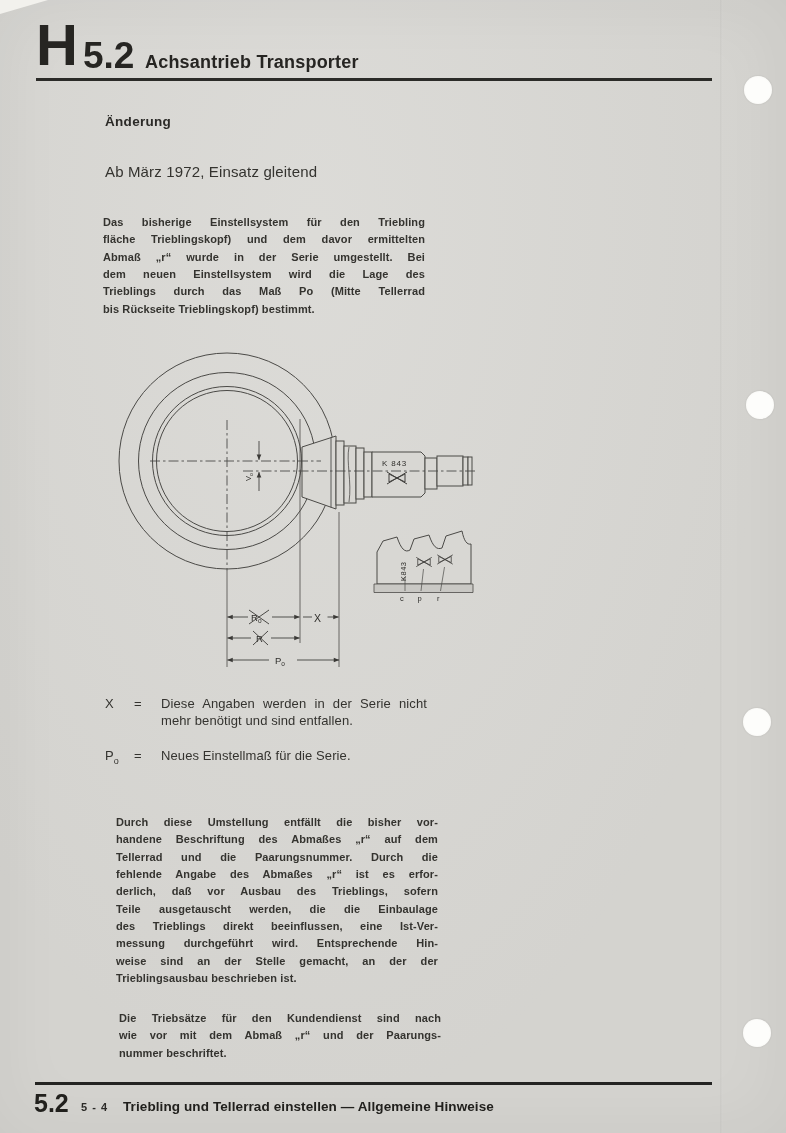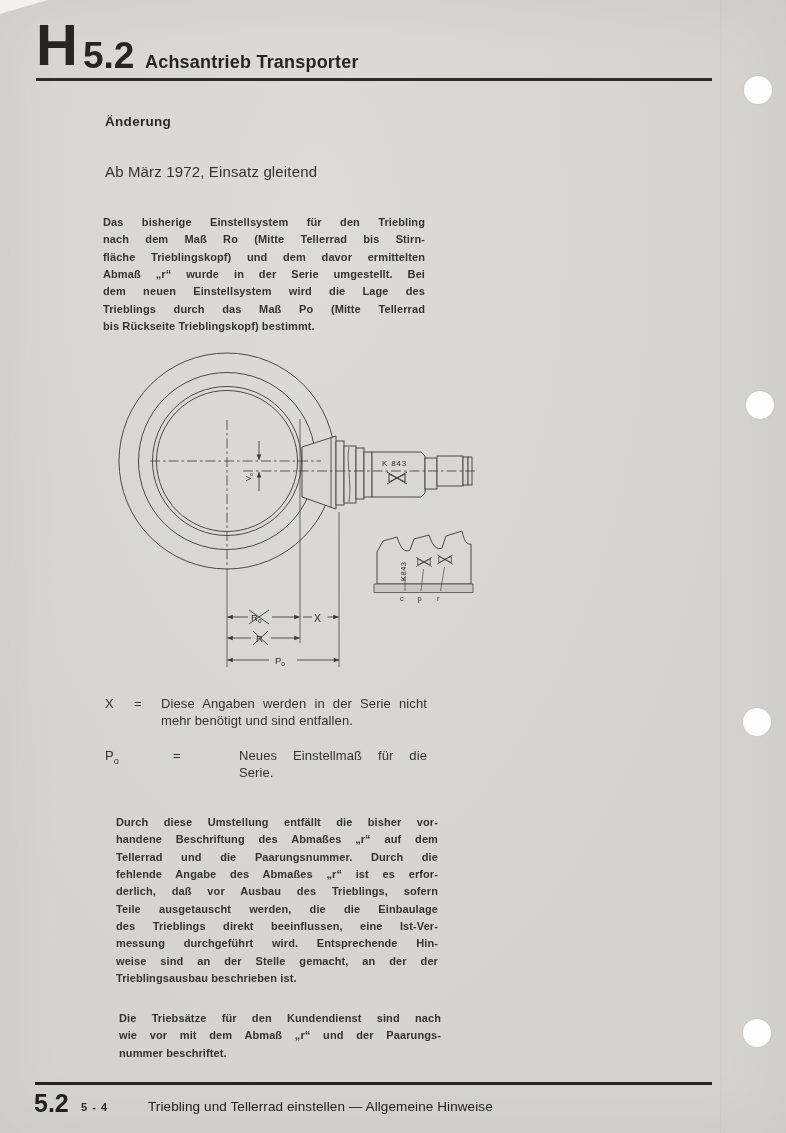--- a/index.html
+++ b/index.html
@@ -21,27 +21,27 @@
   .para{font-size:11px;line-height:17.35px;letter-spacing:0.1px;font-weight:bold;}
   .para1{left:103px;top:214px;width:322px;}
   .para2{left:108px;top:814px;width:322px;margin-left:8px;}
   .para3{left:119px;top:997px;width:322px;margin-top:13px;}
   .jline{text-align:justify;text-align-last:justify;}
   .jline:last-child{text-align-last:left;}
   
   .leg{left:105px;width:322px;display:grid;grid-template-columns:29px 27px 1fr;
        font-size:13px;line-height:17.3px;letter-spacing:0.1px;}
   .leg-x{top:695px;}
-  .leg-po{top:747px;gap:39px;}
+  .leg-po{top:747px;}
   .leg sub{font-size:9px;}
   
   .rule-bot{left:35px;top:1082px;width:677px;height:2.5px;background:#242422;}
   .f-sec{left:34px;top:1091px;font-size:25px;font-weight:bold;color:#21201d;line-height:1;}
   .f-page{left:81px;top:1101px;font-size:11px;font-weight:bold;color:#2b2a27;letter-spacing:1px;}
-  .f-title{left:123px;top:1099px;font-size:13.5px;font-weight:normal;color:#21201d;letter-spacing:0.1px;margin-left:25px;}
+  .f-title{left:123px;top:1099px;font-size:13.5px;font-weight:bold;color:#21201d;letter-spacing:0.1px;}
   
   .hole{position:absolute;width:28px;height:28px;border-radius:50%;
         background:radial-gradient(circle,#fdfdfb 62%,#eeede9 100%);
         box-shadow:0 0 2px rgba(0,0,0,0.12);}
   .diagram{left:95px;top:340px;}
   svg text{font-family:"Liberation Sans",sans-serif;fill:#2f2e2b;}
 </style>
 </head>
 <body>
 
@@ -51,21 +51,20 @@
 
   <div class="abs h-letter">H</div>
   <div class="abs h-num">5.2</div>
   <div class="abs h-sub">Achsantrieb Transporter</div>
   <div class="abs rule-top"></div>
 
   <div class="abs heading">Änderung</div>
   <div class="abs note">Ab März 1972, Einsatz gleitend</div>
   <div class="abs para para1">
       <div class="jline">Das bisherige Einstellsystem für den Triebling</div>
-      <div class="jline">nach dem Maß Ro (Mitte Tellerrad bis Stirn-</div>
       <div class="jline">fläche Trieblingskopf) und dem davor ermittelten</div>
       <div class="jline">Abmaß „r“ wurde in der Serie umgestellt. Bei</div>
       <div class="jline">dem neuen Einstellsystem wird die Lage des</div>
       <div class="jline">Trieblings durch das Maß Po (Mitte Tellerrad</div>
       <div class="jline">bis Rückseite Trieblingskopf) bestimmt.</div>
     </div>
 
   <svg class="abs diagram" width="420" height="335" viewBox="95 340 420 335" xmlns="http://www.w3.org/2000/svg">
     <defs>
       <marker id="arr" viewBox="0 0 10 10" refX="9.5" refY="5" markerWidth="9" markerHeight="6.5" orient="auto-start-reverse">

